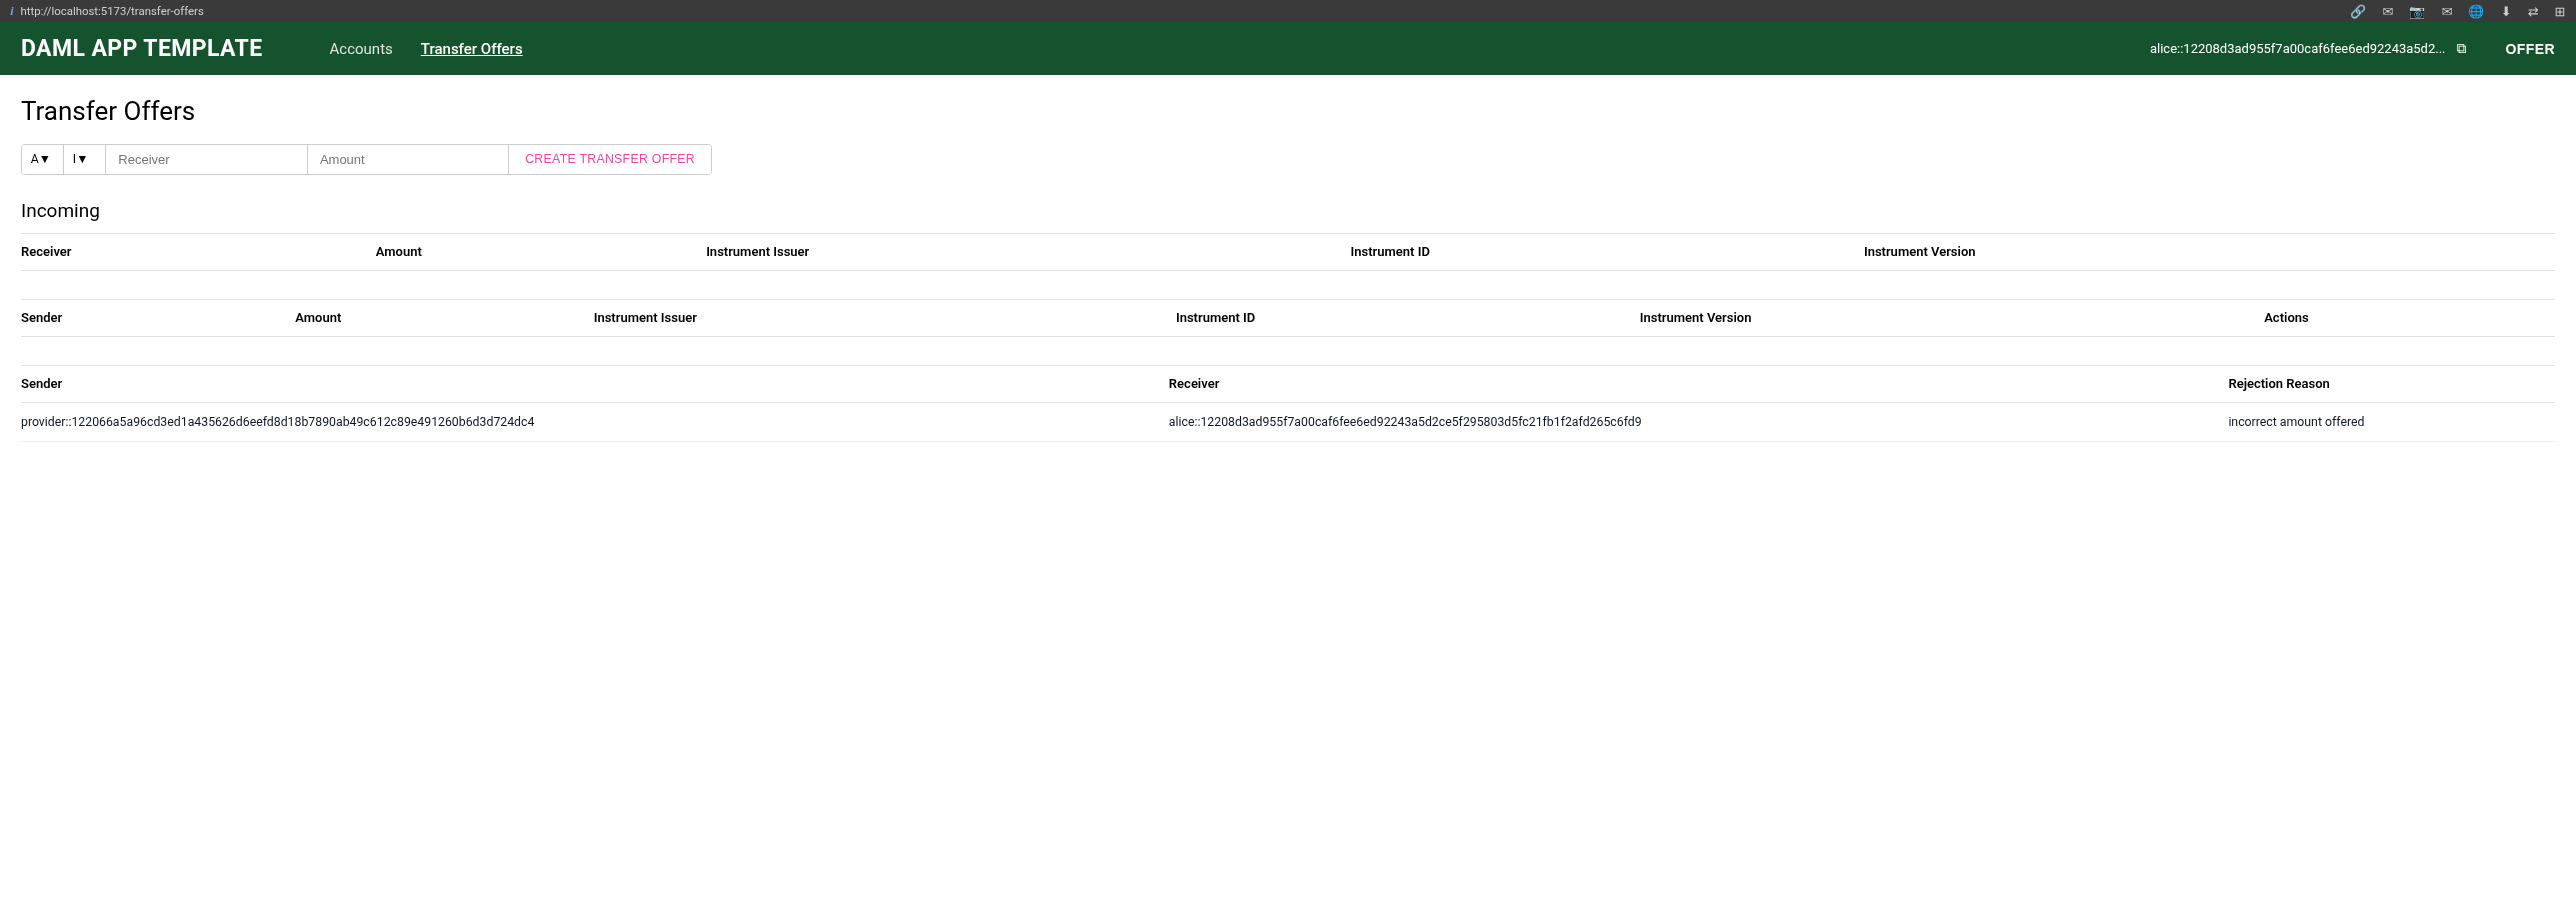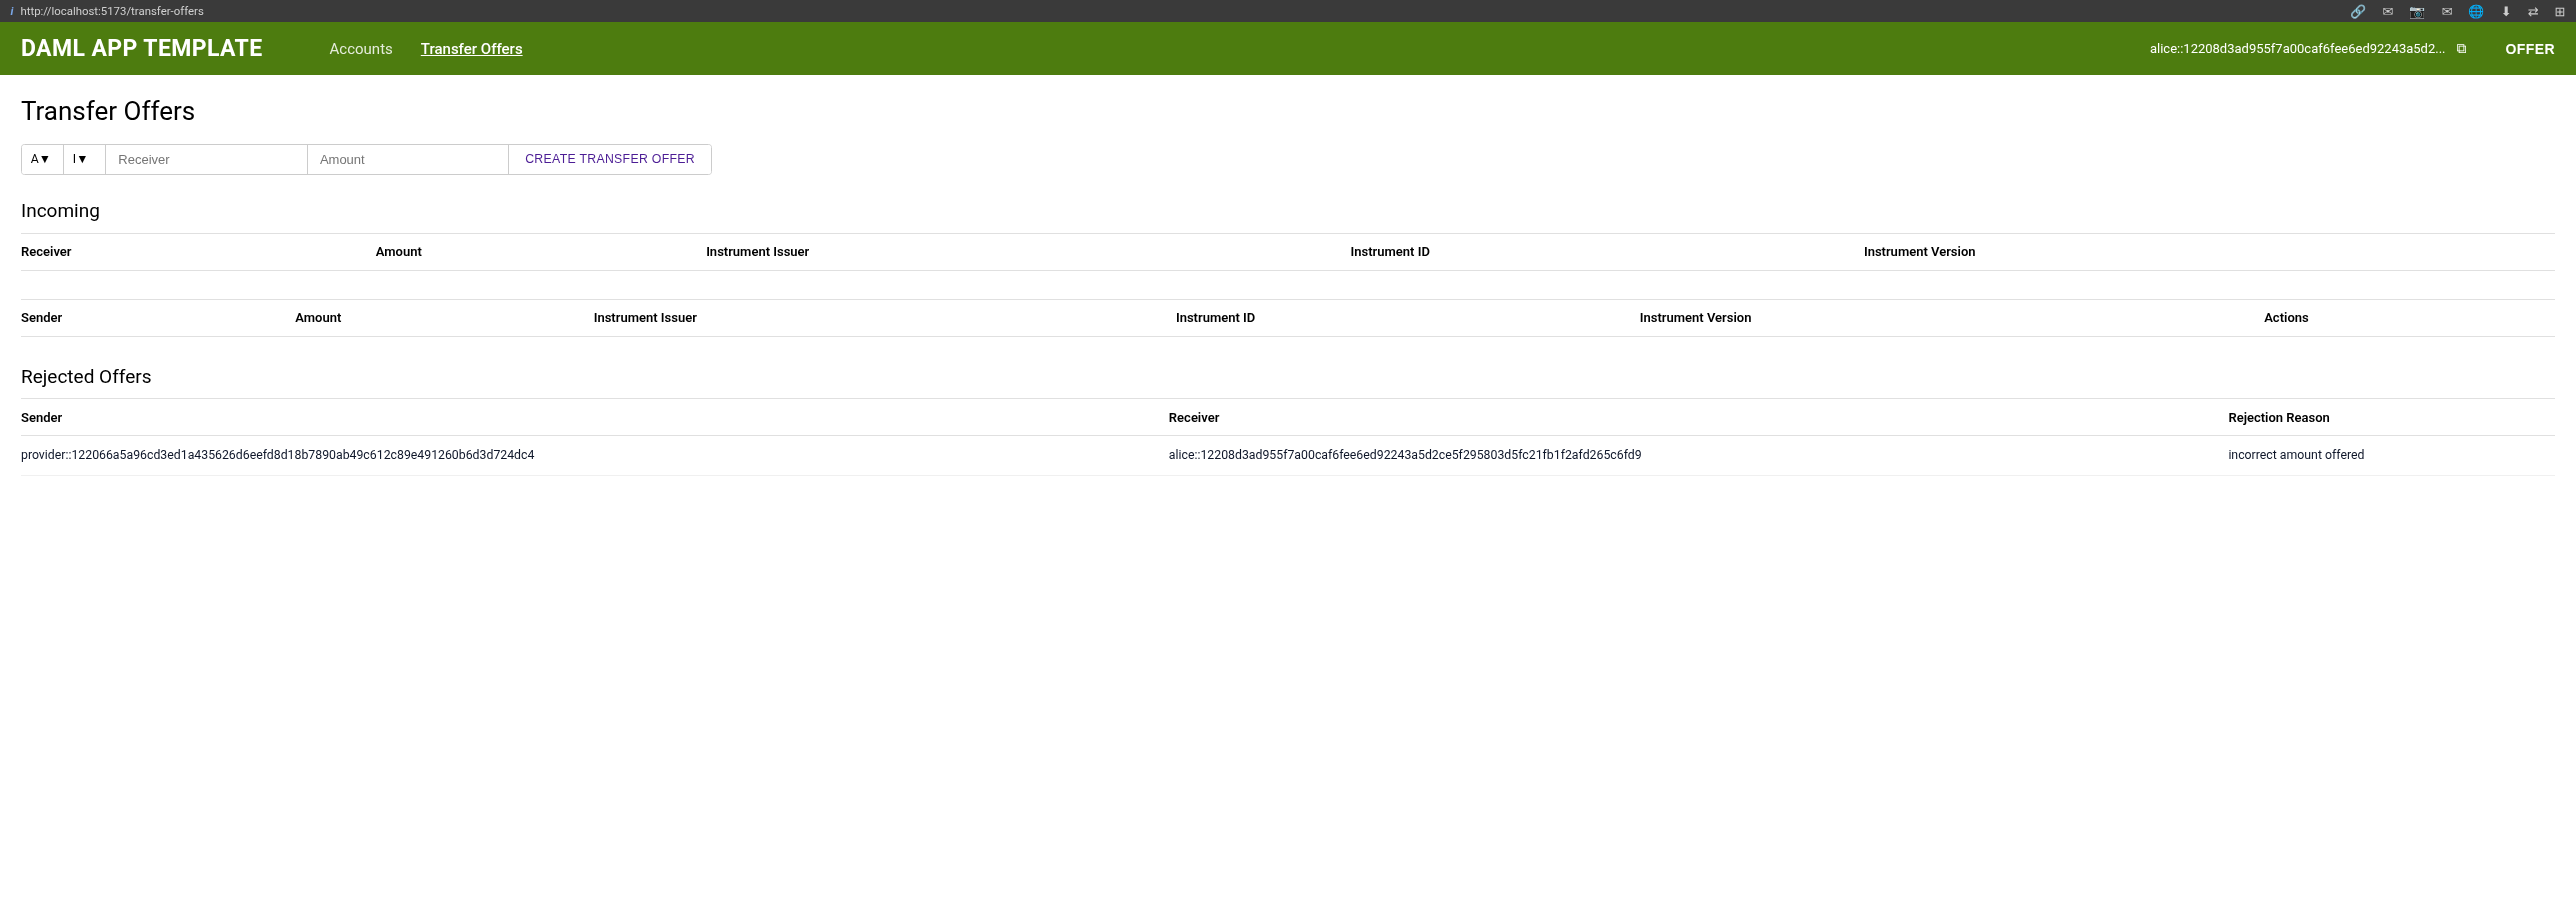--- a/index.html
+++ b/index.html
@@ -35,21 +35,21 @@
     .browser-bar .browser-icons {
       margin-left: auto;
       display: flex;
       gap: 16px;
       color: #ccc;
       font-size: 13px;
     }
 
     
     .navbar {
-      background: #4d7c0f;
+      background: #14532d;
       color: #fff;
       display: flex;
       align-items: center;
       padding: 0 21px;
       height: 53px;
     }
     .navbar-brand {
       font-size: 23px;
       font-weight: 700;
       color: #fff;
@@ -152,21 +152,21 @@
     }
     .create-row input:last-of-type {
       border-right: none;
     }
     .create-transfer-btn {
       background: #fff;
       border: none;
       border-left: 0.9px solid #ccc;
       padding: 7px 16px;
       font-size: 12.3px;
-      color: #4c1d95;
+      color: #ec4899;
       cursor: pointer;
       letter-spacing: 0.3px;
       font-weight: 500;
     }
 
     
     .section-heading {
       font-size: 19px;
       font-weight: 400;
       margin-bottom: 10.5px;
@@ -278,21 +278,20 @@
           <th>Instrument Version</th>
           <th>Actions</th>
         </tr>
       </thead>
       <tbody id="incoming-tbody">
         
       </tbody>
     </table>
   </div>
 
-  <h2 class="section-heading">Rejected Offers</h2>
   <div class="table-container">
     <table>
       <thead>
         <tr>
           <th>Sender</th>
           <th>Receiver</th>
           <th>Rejection Reason</th>
         </tr>
       </thead>
       <tbody id="rejected-tbody">

